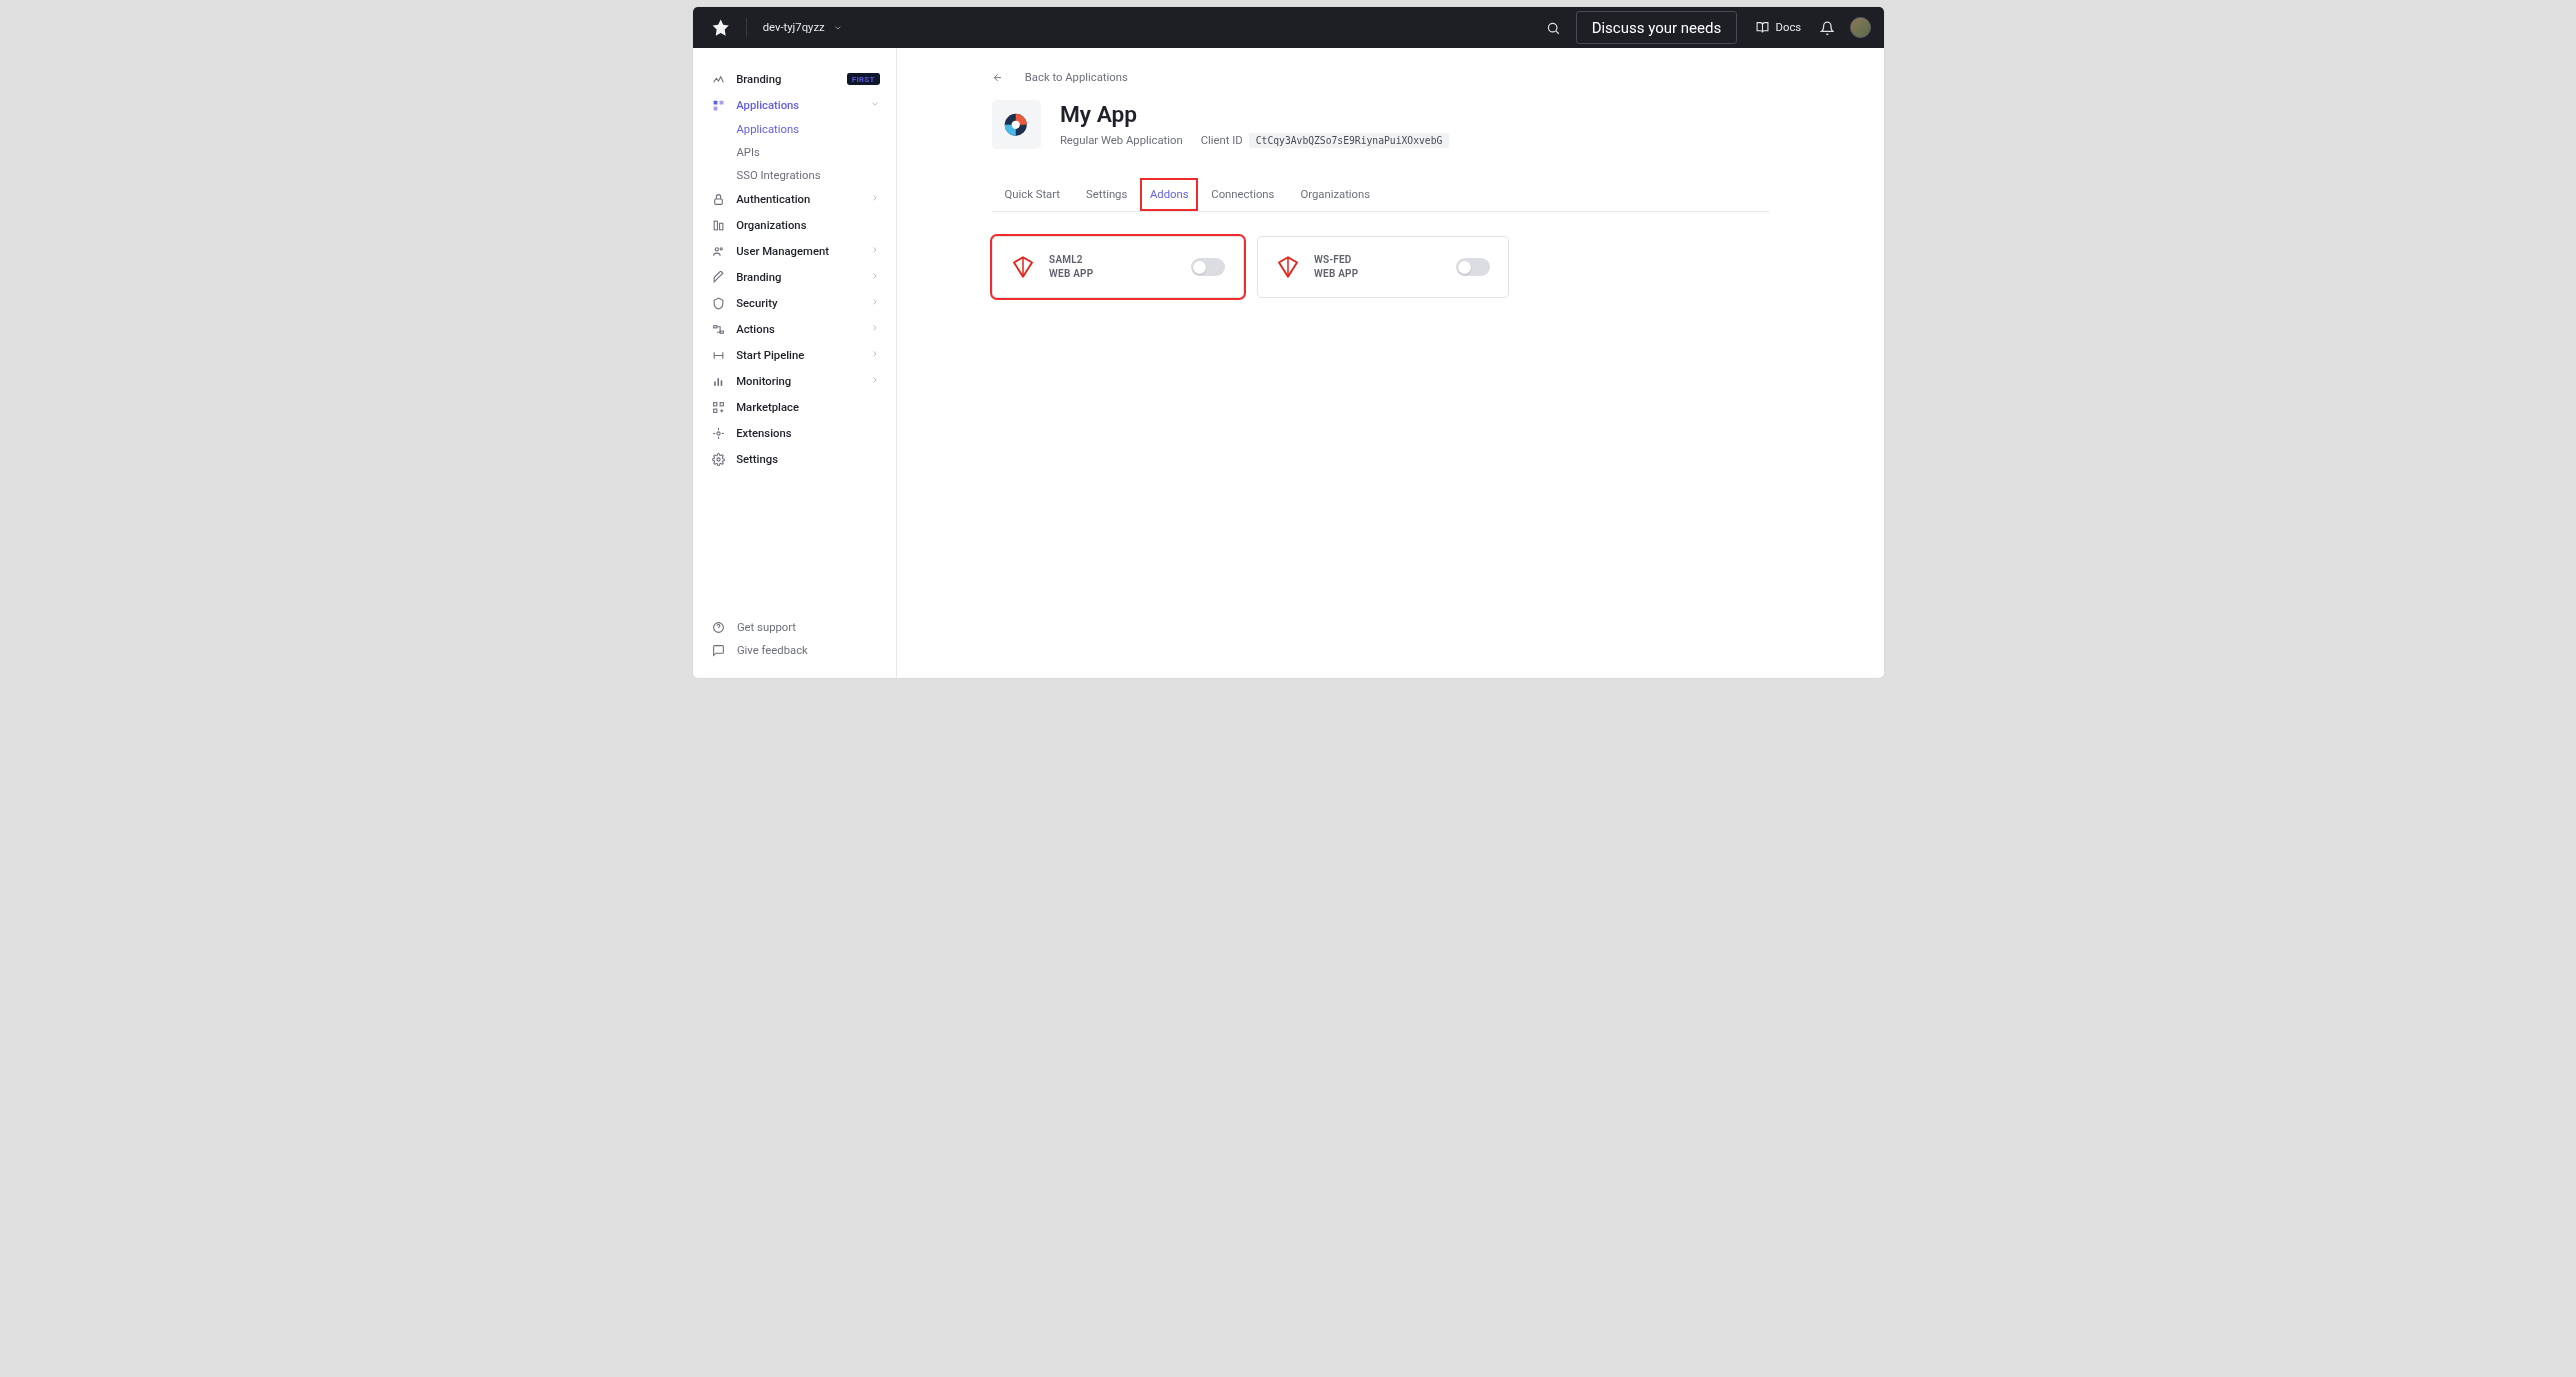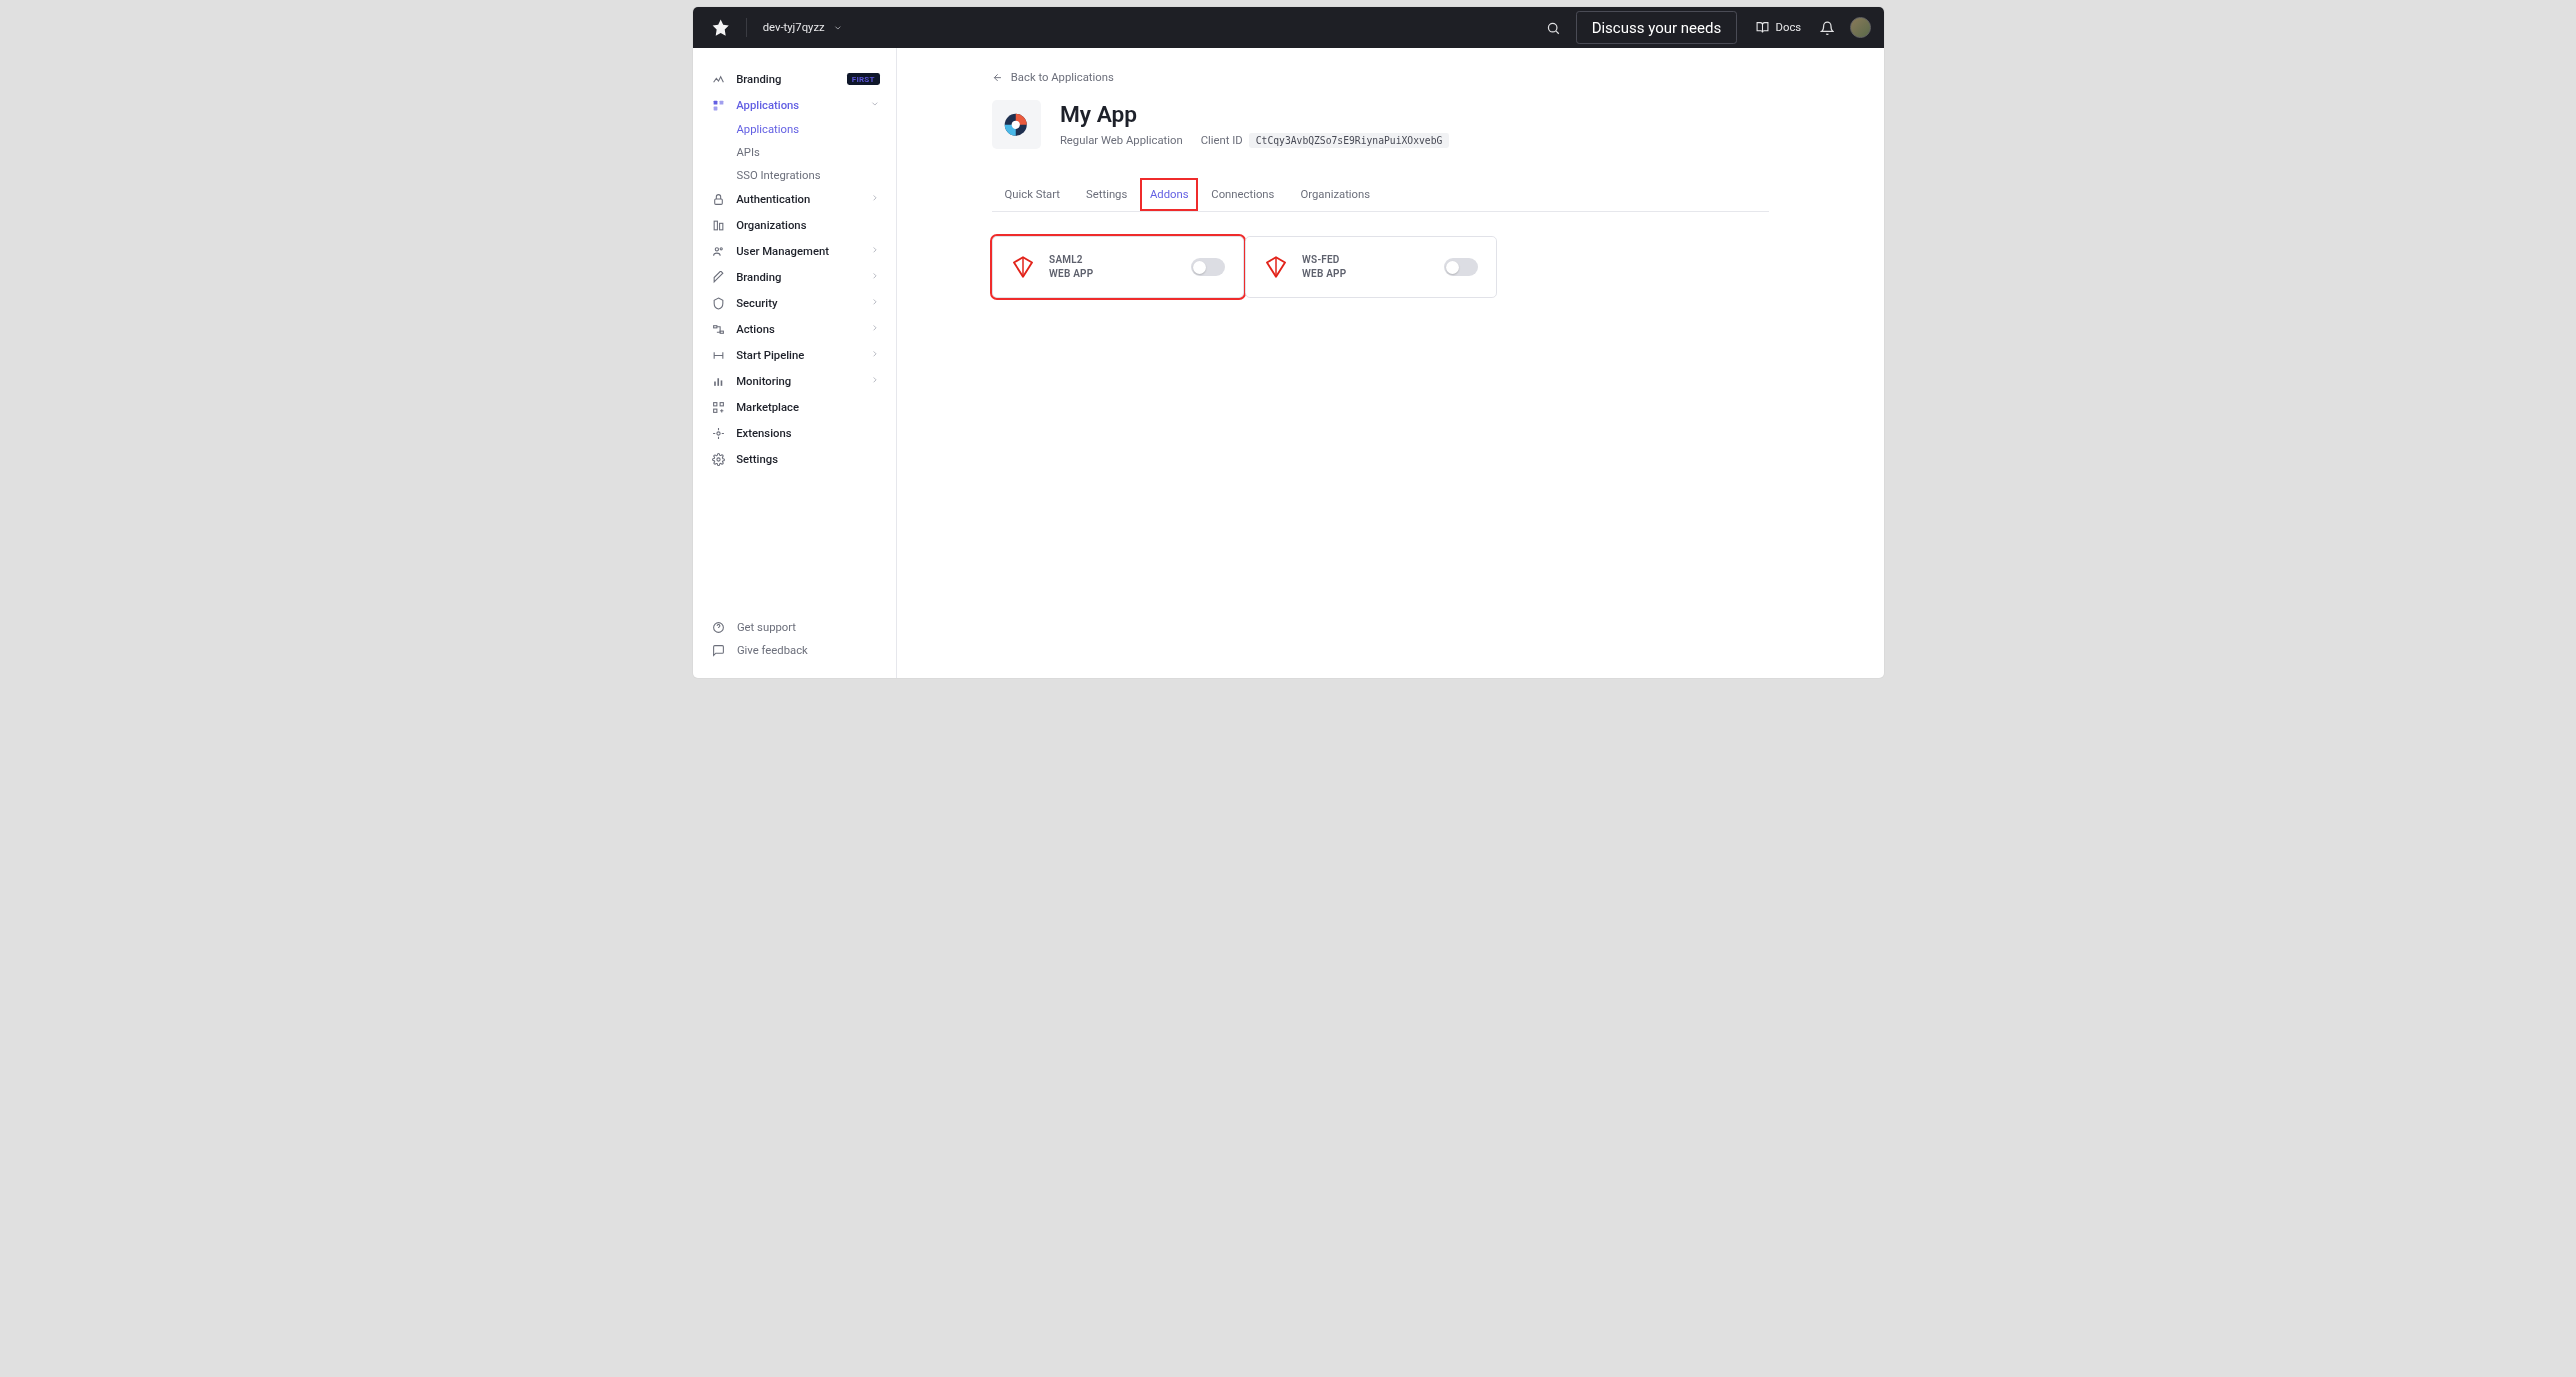--- a/index.html
+++ b/index.html
@@ -34,38 +34,38 @@
 .nav-sub .sub-item { display: block; padding: 4.9px 0; font-size: 11.3px; color: #6c6f7b; cursor: pointer; }
 .nav-sub .sub-item.active { color: #625fe3; }
 .badge-first { background: #0f172a; color: #5b55d6; font-size: 8px; font-weight: 700; padding: 1.6px 4.9px; border-radius: 2.4px; letter-spacing: 0.2px; }
 
 .footer-item { display: flex; align-items: center; gap: 12px; padding: 4.9px 19.4px; font-size: 11.3px; color: #6c6f7b; cursor: pointer; }
 .footer-item svg { width:13px; height:13px; }
 
 
 .main { flex: 1; overflow-y: auto; padding: 22.7px 0 0 0; }
 .content { max-width: 777px; margin: 0 0 0 95px; }
-.back-link { display: inline-flex; align-items: center; gap: 8px; color: #6c6f7b; font-size: 11.3px; cursor: pointer; margin-bottom: 16px; }
+.back-link { display: inline-flex; align-items: center; gap: 22px; color: #6c6f7b; font-size: 11.3px; cursor: pointer; margin-bottom: 16px; }
 .app-header { display: flex; align-items: center; gap: 19.4px; margin-bottom: 29px; }
 .app-logo { width: 49px; height: 49px; border-radius: 4.9px; background: #f4f5f7; display: flex; align-items: center; justify-content: center; }
 .app-logo svg { width: 27.5px; height: 27.5px; }
 .app-titleblock h1 { font-size: 22.7px; font-weight: 600; margin-bottom: 4.9px; }
 .app-meta { display: flex; align-items: center; gap: 18px; font-size: 11.3px; color: #6c6f7b; }
 .client-id-box { background: #f1f2f4; color: #484a55; font-family: ui-monospace,Menlo,Consolas,monospace; font-size: 9.7px; padding: 2.4px 6.5px; border-radius: 2.4px; }
 
 
 .tabs { display: flex; border-bottom: 0.8px solid #e6e7ec; margin-bottom: 24px; gap: 0; }
 .tab { padding: 9.7px 13px; font-size: 11.3px; color: #6c6f7b; cursor: pointer; border-bottom: 1.6px solid transparent; }
 .tab.active { color: #625fe3; border-bottom-color: #625fe3; }
 .tab.boxed { outline: 2.4px solid #ef2b2b; outline-offset: -2.4px; padding:9.7px 9.7px; }
 
 .addons-desc { font-size: 12px; color: #1e212a; line-height: 1.55; margin-bottom: 22.7px; max-width: 777px; }
 
 
-.cards { display: flex; gap: 1px; }
+.cards { display: flex; gap: 13px; }
 .addon-card { width: 252px; border: 0.8px solid #e1e2e8; border-radius: 4.9px; padding: 16px 18px; display: flex; align-items: center; gap: 14.6px; }
 .addon-card.boxed { outline: 2.4px solid #ef2b2b; outline-offset: 0; }
 .addon-card .card-icon { width: 24px; height: 24px; flex-shrink: 0; }
 .addon-card .card-title { font-size: 10px; font-weight: 600; color: #5e616d; letter-spacing: 0.2px; line-height: 1.4; }
 .addon-card .toggle { margin-left: auto; width: 34px; height: 18px; background: #dcdde3; border-radius: 9px; position: relative; cursor: pointer; }
 .addon-card .toggle .knob { width: 13px; height: 13px; background: #fff; border-radius: 50%; position: absolute; top: 2.4px; left: 2.4px; box-shadow: 0 0.8px 1.6px rgba(0,0,0,.2); }
 
 
 .chev-svg{width:9.7px;height:9.7px;}
 </style>

